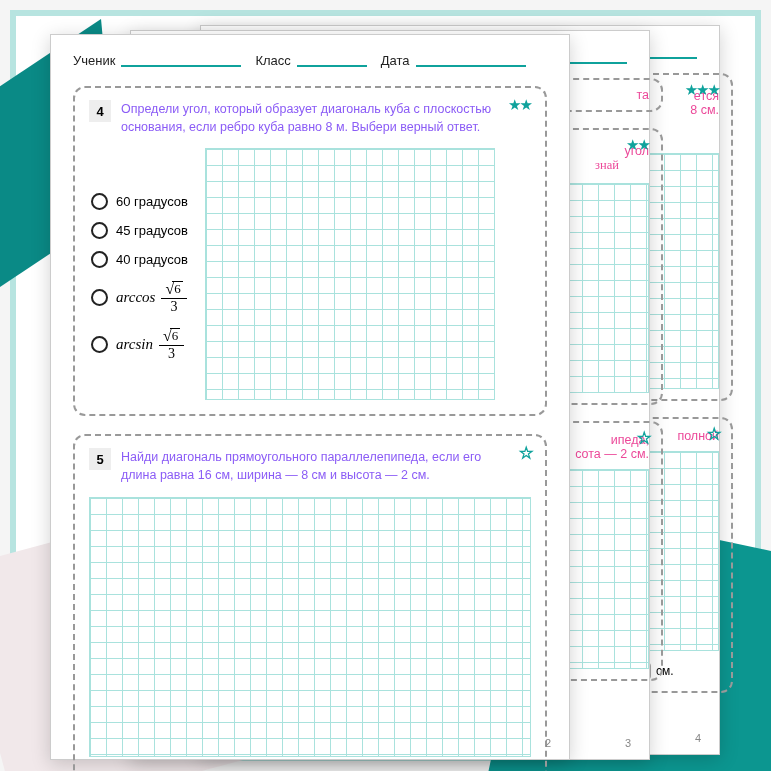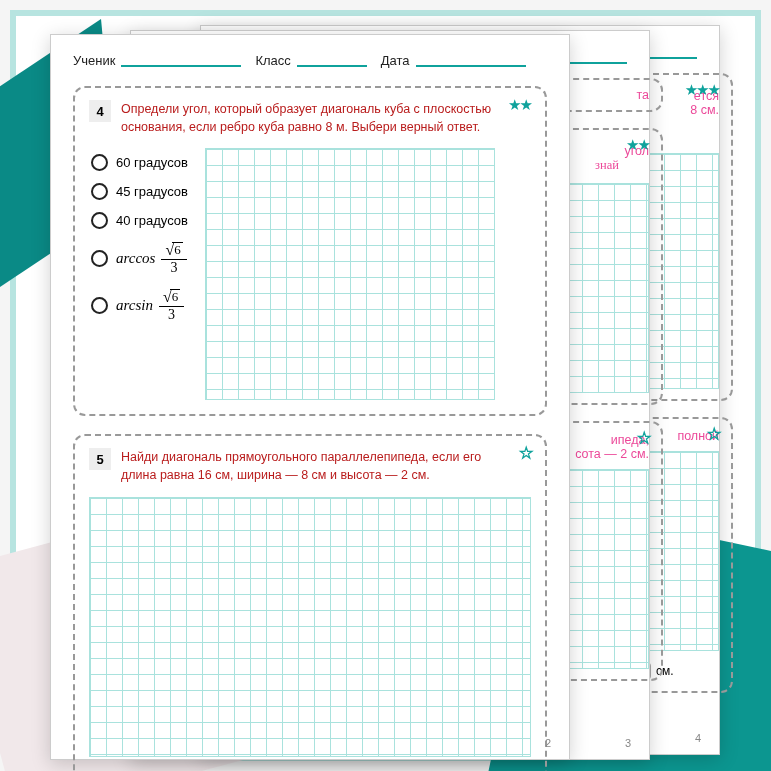--- a/index.html
+++ b/index.html
@@ -101,37 +101,38 @@
     display: flex;
     align-items: center;
     justify-content: center;
     font-size: 13px;
     font-weight: bold;
     flex-shrink: 0;
   }
   .p-text {
     font-size: 12.5px;
     line-height: 1.45;
-    color: #b91c1c;
+    color: #8b5cf6;
     flex: 1;
     padding-right: 30px;
   }
   .stars {
     position: absolute;
     right: 14px;
     top: 8px;
     color: #0fa29c;
     font-size: 15px;
     letter-spacing: -2px;
   }
 
   .p-body {
     display: flex;
     gap: 16px;
     margin-top: 12px;
+    align-items: center;
   }
   .options {
     display: flex;
     flex-direction: column;
     gap: 12px;
     padding-top: 6px;
     padding-left: 2px;
   }
   .opt {
     display: flex;

